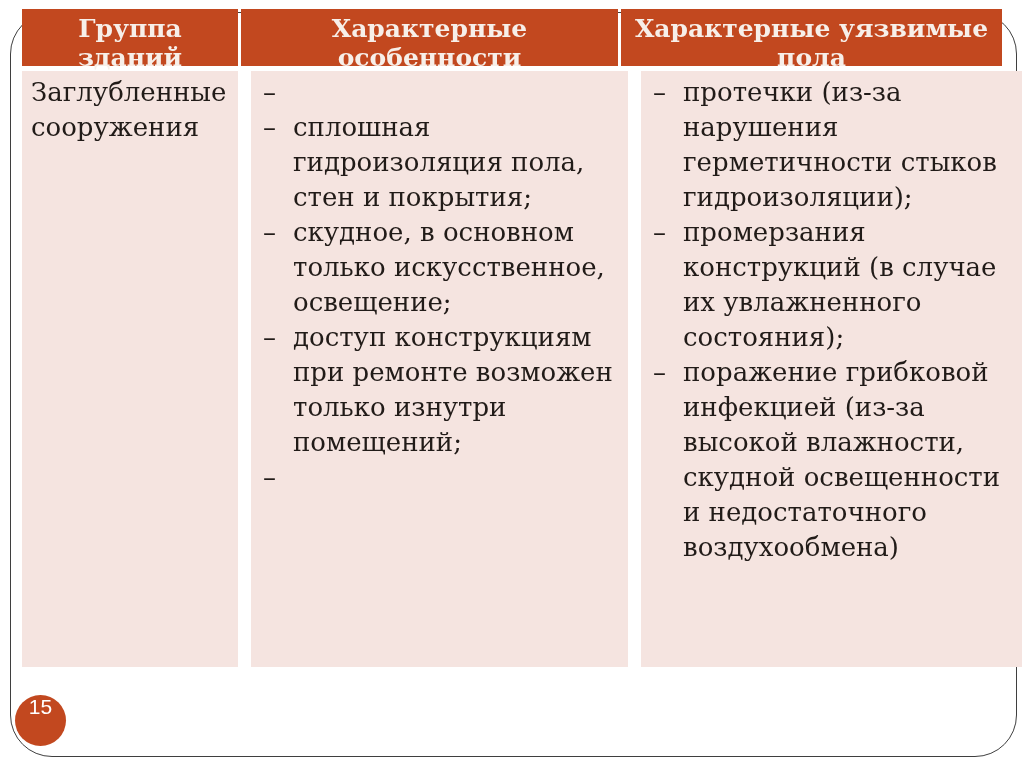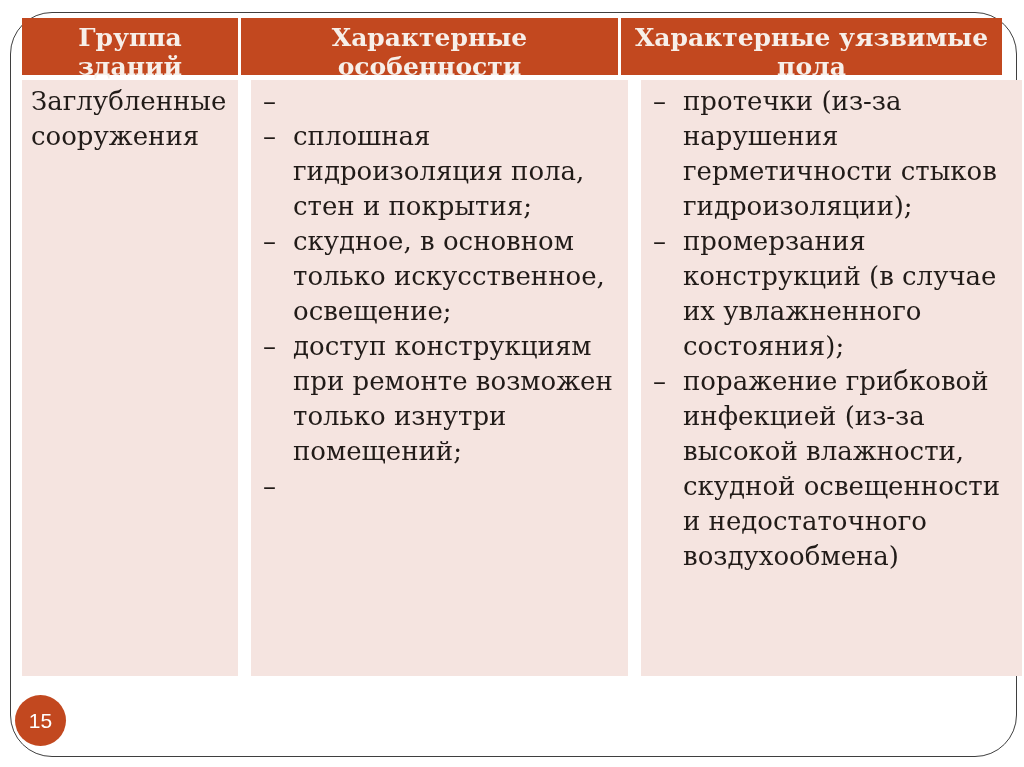--- a/index.html
+++ b/index.html
@@ -21,21 +21,21 @@
   .slide-frame{
     position:absolute;
     left:10px; top:12px;
     width:1007px; height:745px;
     border:1.6px solid var(--border);
     border-radius:42px;
     background:transparent;
   }
   .group-table{
     position:absolute;
-    left:22px; top:18px;
+    left:22px; top:9px;
     width:980px;
   }
   .thead{
     display:flex;
     gap:3px;
   }
   .th{
     background:var(--accent);
     color:var(--header-text);
     font-weight:bold;
@@ -76,21 +76,20 @@
   .page-badge{
     position:absolute;
     left:15px; top:695px;
     width:51px; height:51px;
     border-radius:50%;
     background:var(--accent);
     color:#ffffff;
     font-family:"Liberation Sans", sans-serif;
     font-size:21px;
     display:flex;
-    align-items:center;
     justify-content:center;
   }
 </style>
 </head>
 <body>
 
 <div class="slide-frame"></div>
 
 <div class="group-table">
   <div class="thead">

